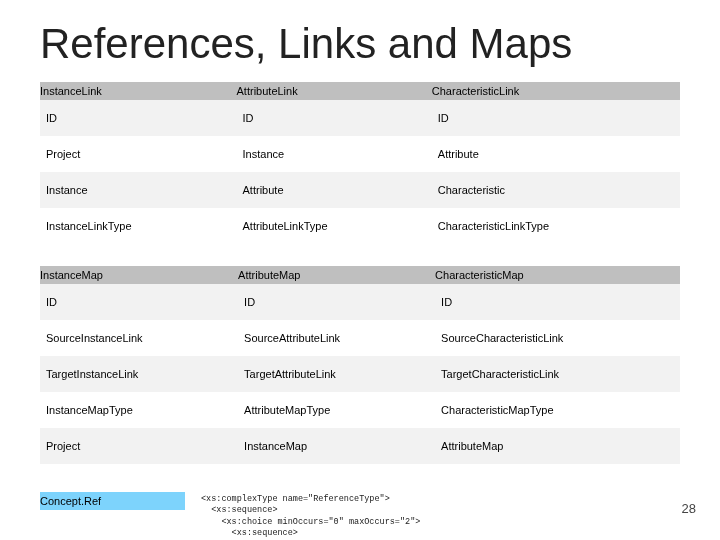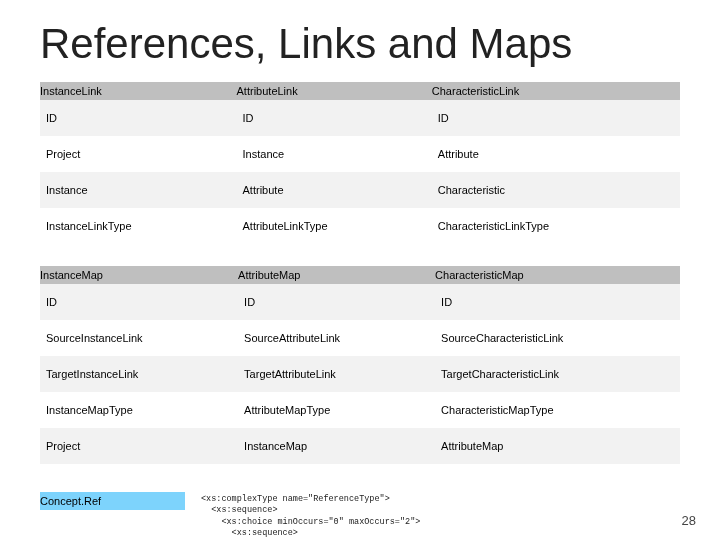--- a/index.html
+++ b/index.html
@@ -68,21 +68,21 @@
       flex: 1;
       font-family: 'Courier New', monospace;
       font-size: 8.5px;
       color: #222;
       line-height: 1.35;
       white-space: pre;
       padding: 2px 0;
     }
     .page-number {
       position: absolute;
-      bottom: 12px;
+      bottom: 24px;
       right: 24px;
       font-size: 13px;
       color: #444;
     }
   </style>
 </head>
 <body>
 
 <div class="page">
   <h1>References, Links and Maps</h1>

